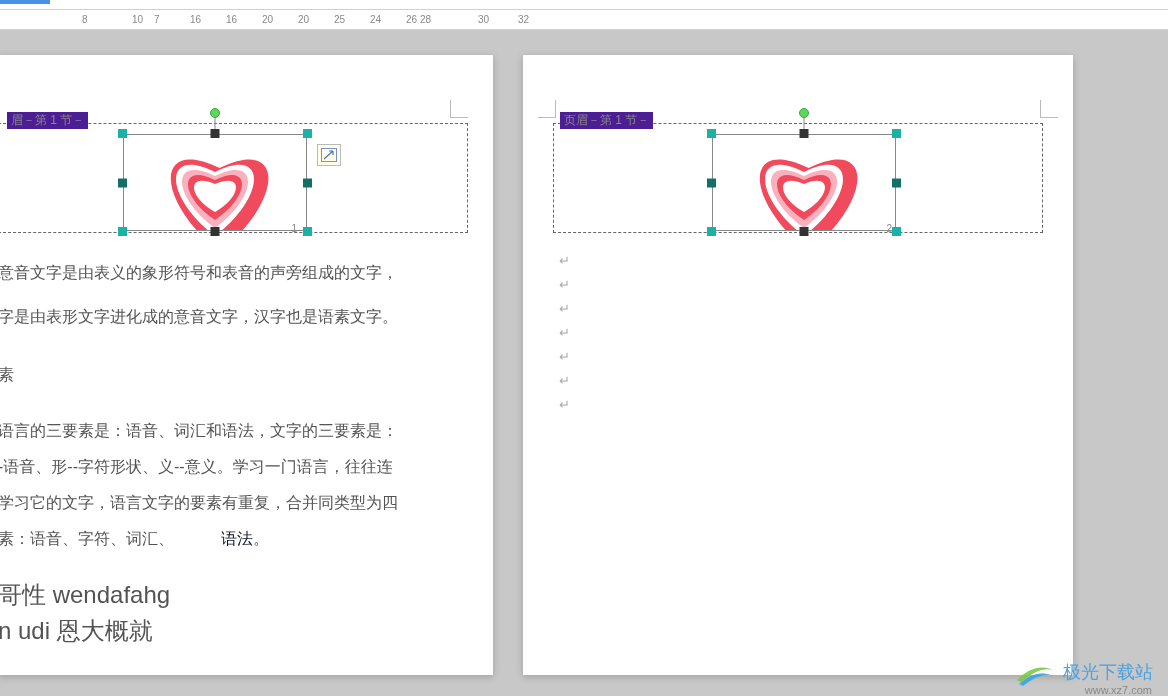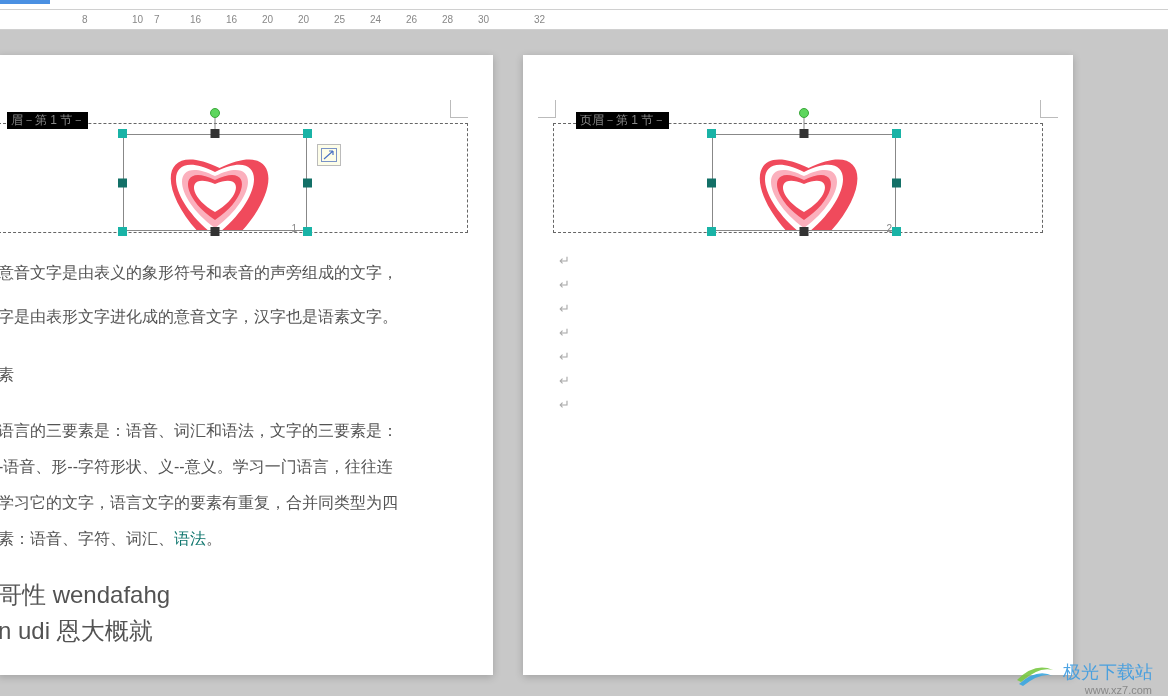--- a/index.html
+++ b/index.html
@@ -60,21 +60,21 @@
 .corner-tl { border-bottom: 1px solid #bbb; border-right: 1px solid #bbb; }
 .corner-tr { border-bottom: 1px solid #bbb; border-left: 1px solid #bbb; }
 .header-area {
   position: absolute;
   border: 1.5px dashed #666;
   background: transparent;
 }
 .header-label {
   position: absolute;
   top: -12px;
-  background: #000000;
+  background: #4c1d95;
   color: #888;
   font-size: 12px;
   padding: 0 4px;
 }
 .header-image {
   position: absolute;
   background: #fff;
 }
 .image-sel-border {
   position: absolute;
@@ -120,21 +120,21 @@
   align-items: center;
   justify-content: center;
 }
 .body-text {
   position: absolute;
   left: 0;
   color: #535353;
   font-size: 16px;
   line-height: 35px;
 }
-.body-text .link { color: #0f766e; }
+.body-text .link { color: #0f172a; margin-left: 47px; }
 .heading-text {
   position: absolute;
   color: #535353;
   font-size: 24px;
   font-weight: 500;
   line-height: 36px;
 }
 .para-mark {
   position: absolute;
   color: #aaa;
@@ -178,23 +178,23 @@
   <span style="left:82px">8</span>
   <span style="left:132px">10</span>
   <span style="left:154px">7</span>
   <span style="left:190px">16</span>
   <span style="left:226px">16</span>
   <span style="left:262px">20</span>
   <span style="left:298px">20</span>
   <span style="left:334px">25</span>
   <span style="left:370px">24</span>
   <span style="left:406px">26</span>
-  <span style="left:442px">28</span>
+  <span style="left:420px">28</span>
   <span style="left:478px">30</span>
-  <span style="left:534px">32</span>
+  <span style="left:518px">32</span>
 </div>
 
 <div class="workspace">
 
   <div class="page page1" style="margin-left:-2px">
     <div class="corner-mark corner-tr" style="top:45px; right:25px"></div>
 
     <div class="header-area" style="top:68px; left:0; width:470px; height:110px;">
       <div class="header-label" style="left:8px">眉－第 1 节－</div>
 
@@ -249,21 +249,21 @@
     </div>
     <div class="heading-text" style="top:522px; left:0">哥性 wendafahg</div>
     <div class="heading-text" style="top:558px; left:0">n udi 恩大概就</div>
   </div>
 
   <div class="page page2">
     <div class="corner-mark corner-tl" style="top:45px; left:15px"></div>
     <div class="corner-mark corner-tr" style="top:45px; right:15px"></div>
 
     <div class="header-area" style="top:68px; left:30px; width:490px; height:110px;">
-      <div class="header-label" style="left:22px">页眉－第 1 节－</div>
+      <div class="header-label" style="left:6px">页眉－第 1 节－</div>
 
       <div class="header-image" style="left:158px; top:10px; width:184px; height:97px;">
         <div class="heart-img">
           <svg viewBox="0 0 184 97" width="184" height="97">
             <g>
               <rect width="184" height="97" fill="#fff"></rect>
               <path d="M92 120 C 30 70, 30 10, 92 40 C 154 10, 154 70, 92 120 Z" fill="#f04a5c" transform="translate(0,-8) scale(1.05)"></path>
               <path d="M92 108 C 40 68, 40 18, 92 44 C 144 18, 144 68, 92 108 Z" fill="#ffffff" transform="translate(0,-6)"></path>
               <path d="M92 98 C 48 66, 48 24, 92 46 C 136 24, 136 66, 92 98 Z" fill="#fbb0bd" transform="translate(0,-4)"></path>
               <path d="M92 88 C 56 64, 56 30, 92 48 C 128 30, 128 64, 92 88 Z" fill="#f04a5c" transform="translate(0,-2)"></path>

